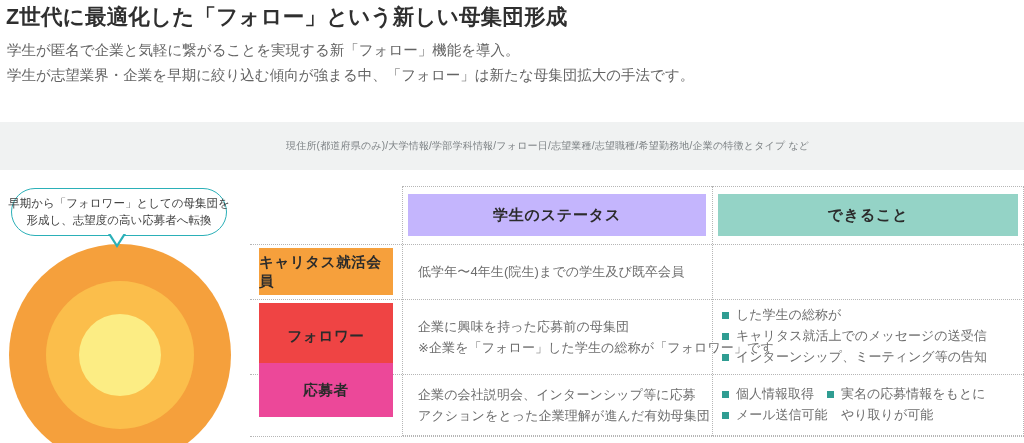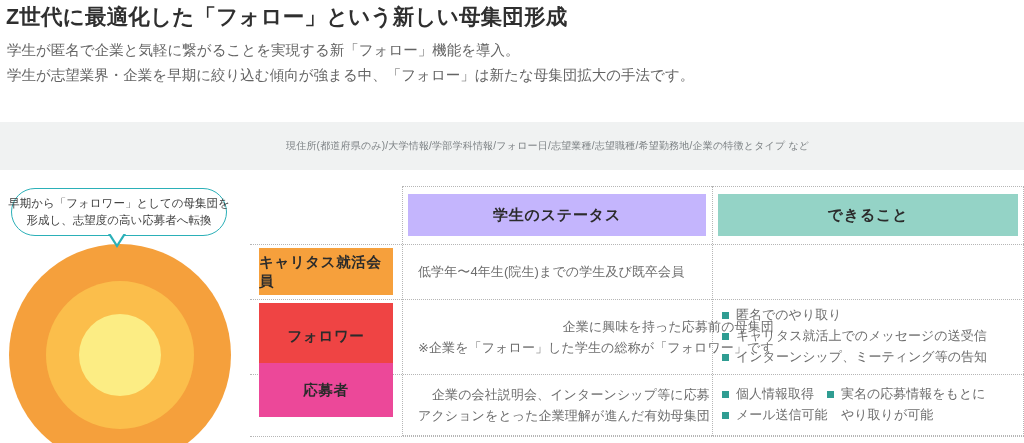--- a/index.html
+++ b/index.html
@@ -257,21 +257,21 @@
     position: absolute;
     font-size: 13px;
     line-height: 21px;
     color: #6d6d6d;
     letter-spacing: 0.1px;
     white-space: nowrap;
   }
   .cell-r1-status { left: 168px; top: 75px; }
   .cell-r2-status { left: 168px; top: 130px; }
   .cell-r3-status { left: 168px; top: 198px; }
-  .cell-line { display: block; text-align: right; }
+  .cell-line { display: block; }
 
   .bullet-list {
     position: absolute;
     list-style: none;
     margin: 0;
     padding: 0;
   }
   .bullet-item {
     font-size: 13px;
     line-height: 21px;
@@ -345,21 +345,21 @@
     <span class="cell-line">企業に興味を持った応募前の母集団</span>
     <span class="cell-line">※企業を「フォロー」した学生の総称が「フォロワー」です</span>
   </div>
 
   <div class="cell-text cell-r3-status">
     <span class="cell-line">企業の会社説明会、インターンシップ等に応募</span>
     <span class="cell-line">アクションをとった企業理解が進んだ有効母集団</span>
   </div>
 
   <ul class="bullet-list bullets-r2">
-    <li class="bullet-item">匿名でのやり取り</li>
+    <li class="bullet-item">した学生の総称が</li>
     <li class="bullet-item">キャリタス就活上でのメッセージの送受信</li>
     <li class="bullet-item">インターンシップ、ミーティング等の告知</li>
   </ul>
 
   <ul class="bullet-list bullets-r3-a">
     <li class="bullet-item">個人情報取得</li>
     <li class="bullet-item">メール送信可能</li>
   </ul>
 
   <ul class="bullet-list bullets-r3-b">

